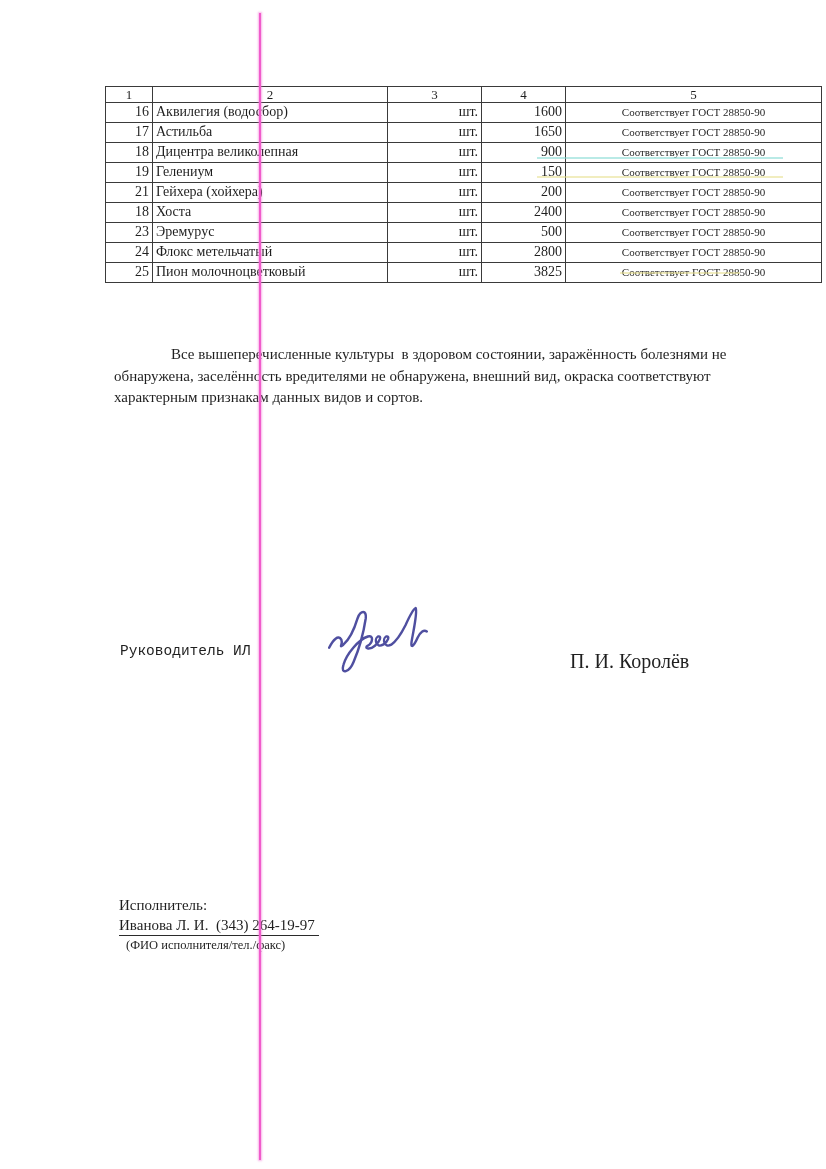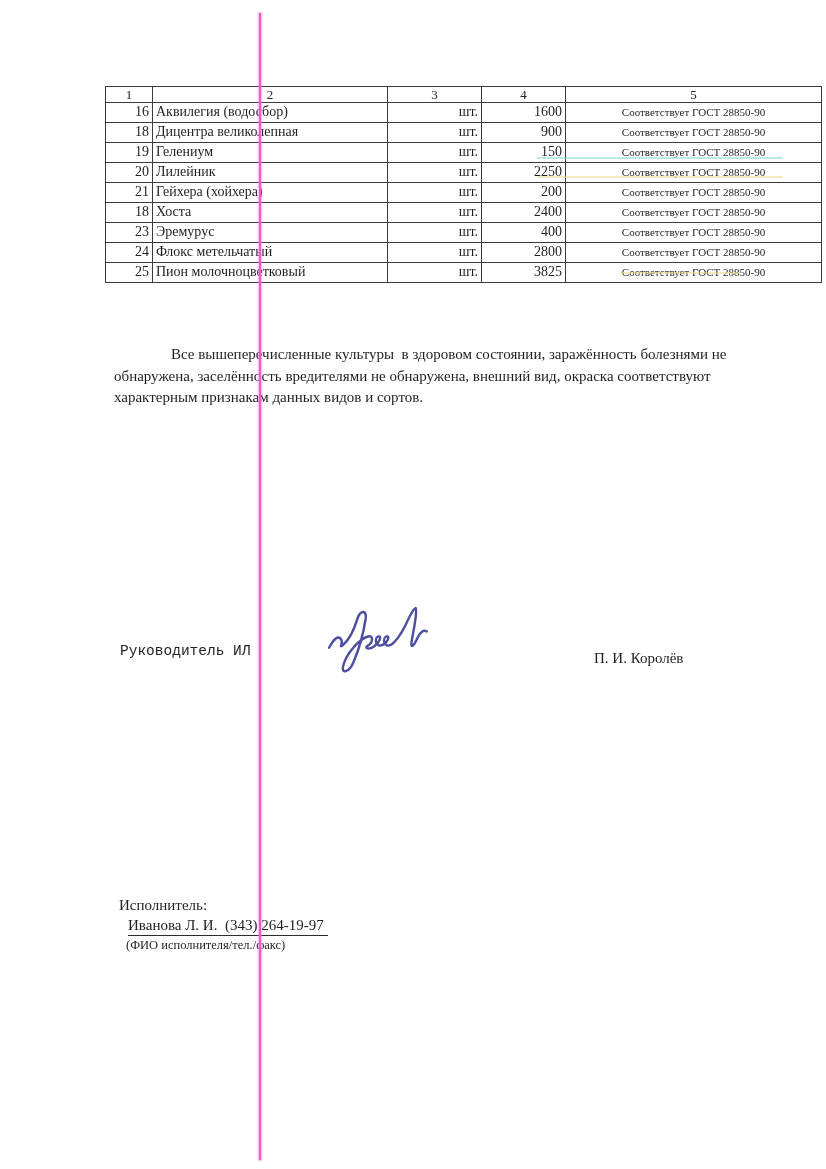--- a/index.html
+++ b/index.html
@@ -54,26 +54,26 @@
     position:absolute;
     left:114px;top:344px;
     width:672px;
     font-size:15px;
     line-height:21.5px;
     text-indent:57px;
     text-align:left;
   }
   
   .role-label{position:absolute;left:120px;top:643px;font-size:14.5px;font-family:Liberation Mono, monospace;}
-  .sig-name{position:absolute;left:594px;top:650px;font-size:15px;}
+  .sig-name{position:absolute;left:570px;top:650px;font-size:20px;}
   .signature{position:absolute;left:323px;top:586px;width:112px;height:98px;z-index:3;}
   
   .executor-label{position:absolute;left:119px;top:897px;font-size:15px;font-family:Liberation Serif, serif;}
   .executor-line{
-    position:absolute;left:128px;top:917px;
+    position:absolute;left:119px;top:917px;
     font-size:15px;
     border-bottom:1.6px solid #2b2b2b;
     padding:0 4px 1px 0;
   }
   .executor-caption{position:absolute;left:126px;top:938px;font-size:12.5px;}
 </style>
 </head>
 <body>
 
 <div id="page">
@@ -96,59 +96,59 @@
     </thead>
     <tbody>
       <tr>
         <td class="col-num">16</td>
         <td class="col-name">Аквилегия (водосбор)</td>
         <td class="col-unit">шт.</td>
         <td class="col-qty">1600</td>
         <td class="col-res">Соответствует ГОСТ 28850-90</td>
       </tr>
       <tr>
+        <td class="col-num">17</td>
+        <td class="col-name">Астильба</td>
+        <td class="col-unit">шт.</td>
+        <td class="col-qty">1650</td>
+        <td class="col-res">Соответствует ГОСТ 28850-90</td>
+      </tr>
+      <tr>
         <td class="col-num">18</td>
         <td class="col-name">Дицентра великолепная</td>
         <td class="col-unit">шт.</td>
         <td class="col-qty">900</td>
         <td class="col-res">Соответствует ГОСТ 28850-90</td>
       </tr>
       <tr>
         <td class="col-num">19</td>
         <td class="col-name">Гелениум</td>
         <td class="col-unit">шт.</td>
         <td class="col-qty">150</td>
-        <td class="col-res">Соответствует ГОСТ 28850-90</td>
-      </tr>
-      <tr>
-        <td class="col-num">20</td>
-        <td class="col-name">Лилейник</td>
-        <td class="col-unit">шт.</td>
-        <td class="col-qty">2250</td>
         <td class="col-res">Соответствует ГОСТ 28850-90</td>
       </tr>
       <tr>
         <td class="col-num">21</td>
         <td class="col-name">Гейхера (хойхера)</td>
         <td class="col-unit">шт.</td>
         <td class="col-qty">200</td>
         <td class="col-res">Соответствует ГОСТ 28850-90</td>
       </tr>
       <tr>
         <td class="col-num">18</td>
         <td class="col-name">Хоста</td>
         <td class="col-unit">шт.</td>
         <td class="col-qty">2400</td>
         <td class="col-res">Соответствует ГОСТ 28850-90</td>
       </tr>
       <tr>
         <td class="col-num">23</td>
         <td class="col-name">Эремурус</td>
         <td class="col-unit">шт.</td>
-        <td class="col-qty">400</td>
+        <td class="col-qty">500</td>
         <td class="col-res">Соответствует ГОСТ 28850-90</td>
       </tr>
       <tr>
         <td class="col-num">24</td>
         <td class="col-name">Флокс метельчатый</td>
         <td class="col-unit">шт.</td>
         <td class="col-qty">2800</td>
         <td class="col-res">Соответствует ГОСТ 28850-90</td>
       </tr>
       <tr>

